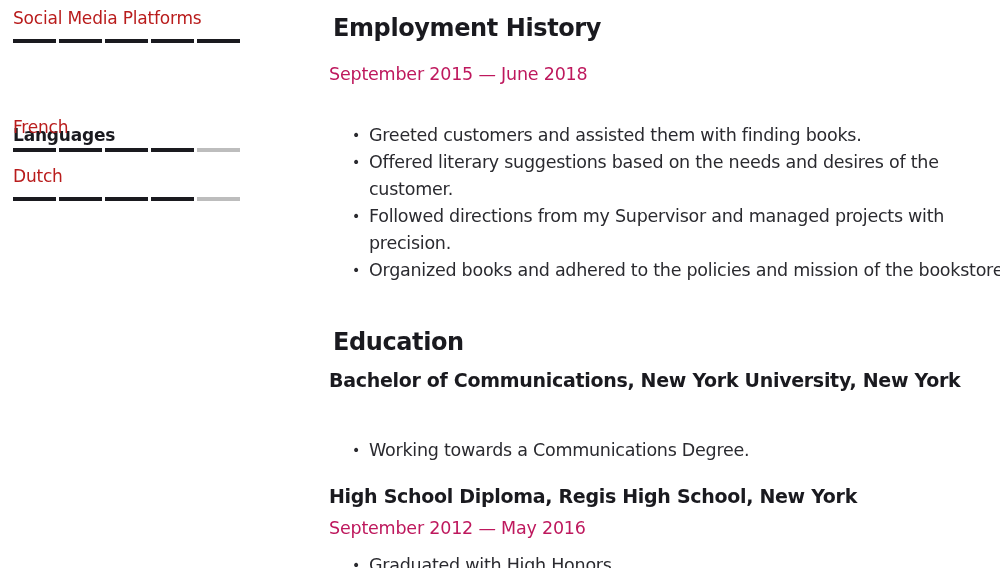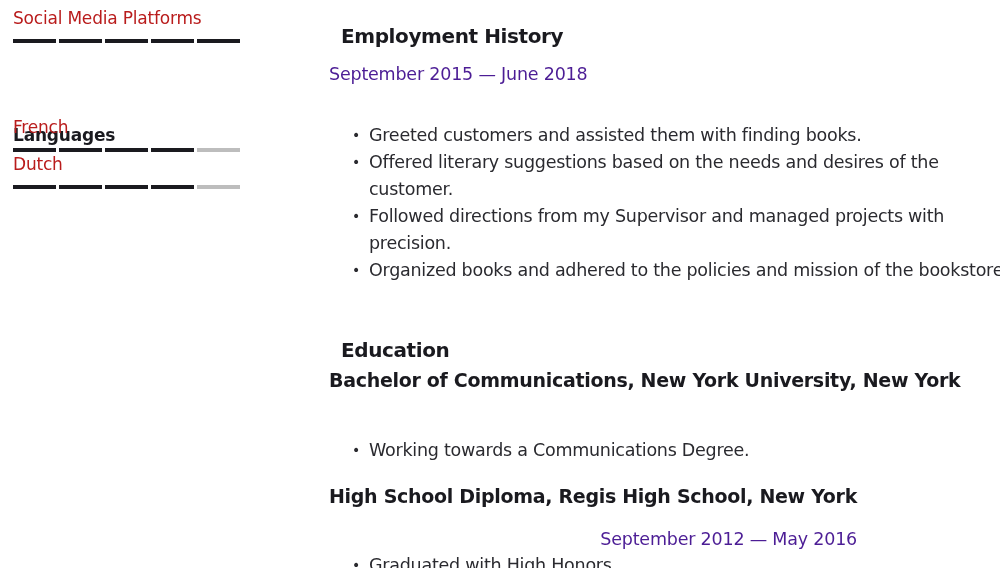--- a/index.html
+++ b/index.html
@@ -8,23 +8,23 @@
       font-family: "DejaVu Sans", sans-serif; color: #1a1a1f;
     }
     .sidebar { position: absolute; left: 13px; top: 0; width: 230px; }
     .skill-label { font-size: 17px; line-height: 20px; color: #b91c1c; white-space: nowrap; letter-spacing: -0.2px; }
     .bars { display: flex; gap: 3px; margin-top: 0; }
     .bar { width: 43px; height: 4px; background: #1a1a1f; }
     .bar.off { background: #bdbdbd; }
     .side-heading { font-size: 17px; font-weight: bold; line-height: 20px; letter-spacing: -0.2px; margin-top: 40px; }
 
     .main { position: absolute; left: 329px; top: 0; width: 660px; }
-    .section-title { font-size: 20px; font-weight: bold; line-height: 34px; letter-spacing: -0.4px; margin: 12px; }
+    .section-title { font-size: 24px; font-weight: bold; line-height: 34px; letter-spacing: -0.4px; margin: 4px; }
     .entry-title { font-size: 19px; font-weight: bold; line-height: 24px; letter-spacing: -0.3px; margin: 0; white-space: nowrap; }
-    .entry-date { font-size: 17.5px; line-height: 22px; color: #4c1d95; margin: 0; letter-spacing: -0.2px; white-space: nowrap; }
+    .entry-date { font-size: 17.5px; line-height: 22px; color: #be185d; margin: 0; letter-spacing: -0.2px; white-space: nowrap; }
     ul.bullets { margin: 0; padding: 0 0 0 40px; list-style: none; }
     ul.bullets li { position: relative; font-size: 17.5px; line-height: 27px; color: #2a2a2f; letter-spacing: -0.25px; }
     ul.bullets li::before { content: "•"; position: absolute; left: -17px; top: 0; font-size: 14px; color: #2a2a2f; }
   </style>
 </head>
 <body>
 
 <div class="sidebar">
   <div style="position:absolute; top:8px; left:0;">
     <div class="skill-label">Social Media Platforms</div>
@@ -43,21 +43,21 @@
     <div class="skill-label">French</div>
     <div class="bars" style="margin-top:11px;">
       <div class="bar"></div>
       <div class="bar"></div>
       <div class="bar"></div>
       <div class="bar"></div>
       <div class="bar off"></div>
     </div>
   </div>
 
-  <div style="position:absolute; top:154px; left:0;">
+  <div style="position:absolute; top:166px; left:0;">
     <div class="skill-label">Dutch</div>
     <div class="bars" style="margin-top:11px;">
       <div class="bar"></div>
       <div class="bar"></div>
       <div class="bar"></div>
       <div class="bar"></div>
       <div class="bar off"></div>
     </div>
   </div>
 </div>
@@ -77,18 +77,18 @@
   <h2 class="section-title" style="position:absolute; top:321px;">Education</h2>
   <div style="position:absolute; top:368px;">
     <h3 class="entry-title">Bachelor of Communications, New York University, New York</h3>
   </div>
   <ul class="bullets" style="position:absolute; top:437px; width:640px;">
     <li>Working towards a Communications Degree.</li>
   </ul>
 
   <div style="position:absolute; top:484px;">
     <h3 class="entry-title">High School Diploma, Regis High School, New York</h3>
-    <p class="entry-date" style="margin-top:20px;text-align:right;">September 2012 — May 2016</p>
+    <p class="entry-date" style="margin-top:9px;">September 2012 — May 2016</p>
   </div>
   <ul class="bullets" style="position:absolute; top:552px; width:640px;">
     <li>Graduated with High Honors.</li>
   </ul>
 </div>
 
 </body></html>

